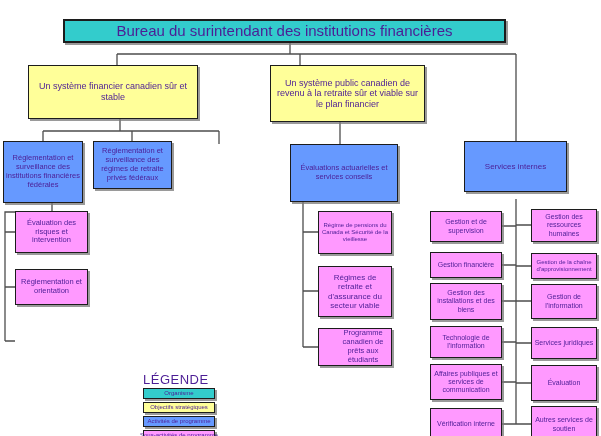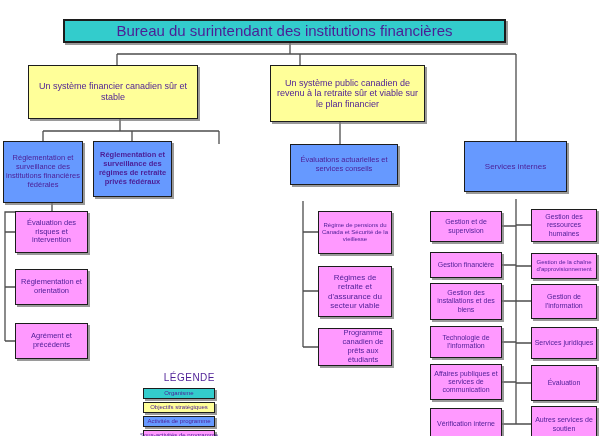--- a/index.html
+++ b/index.html
@@ -16,22 +16,22 @@
   .yellow{background:#FFFF99;}
   .blue{background:#6699FF;}
   .pink{background:#FF99FF;}
   .title-box{font-size:15px;border-width:2px;line-height:1.1;}
   .obj{font-size:9px;}
   .prog{font-size:7.5px;}
   .sub{font-size:7.5px;}
   .sub-sm{font-size:6px;}
   #wires{position:absolute;left:0;top:0;pointer-events:none;}
   .legend-title{
-    position:absolute;left:143px;top:356px;width:72px;text-align:right;
-    font-size:10px;letter-spacing:.5px;
+    position:absolute;left:143px;top:356px;width:72px;text-align:left;
+    font-size:13px;letter-spacing:.5px;
   }
   .lg{
     position:absolute;left:143px;width:72px;height:11px;font-size:6px;
     white-space:nowrap;padding:0;
   }
 </style>
 </head>
 <body>
 
 <div id="canvas">
@@ -46,27 +46,26 @@
              M502,210 H516 M502,249 H516 M502,285 H516 M502,326 H516 M502,366 H516 M502,408 H516
              M516,209 H531 M516,250 H531 M516,285 H531 M516,327 H531 M516,367 H531 M516,408 H531" fill="none" stroke="#4d4d4d" stroke-width="1.3"></path>
   </svg>
 
   <div class="box teal title-box" style="left:63px;top:3px;width:443px;height:24px;">Bureau du surintendant des institutions financières</div>
 
   <div class="box yellow obj" style="left:28px;top:49px;width:170px;height:54px;">Un système financier canadien sûr et stable</div>
   <div class="box yellow obj" style="left:270px;top:49px;width:155px;height:57px;">Un système public canadien de revenu à la retraite sûr et viable sur le plan financier</div>
 
   <div class="box blue prog" style="left:3px;top:125px;width:80px;height:62px;">Réglementation et surveillance des institutions financières fédérales</div>
-  <div class="box blue prog" style="left:93px;top:125px;width:79px;height:56px;font-weight:bold;">Réglementation et surveillance des régimes de retraite privés fédéraux</div>
-  <div class="box blue prog" style="left:290px;top:128px;width:108px;height:41px;">Évaluations actuarielles et services conseils</div>
+  <div class="box blue prog" style="left:93px;top:125px;width:79px;height:48px;">Réglementation et surveillance des régimes de retraite privés fédéraux</div>
+  <div class="box blue prog" style="left:290px;top:128px;width:108px;height:58px;">Évaluations actuarielles et services conseils</div>
   <div class="box blue prog" style="left:464px;top:125px;width:103px;height:51px;font-size:8px;">Services internes</div>
 
   <div class="box pink sub" style="left:15px;top:253px;width:73px;height:36px;">Réglementation et orientation</div>
   <div class="box pink sub" style="left:15px;top:195px;width:73px;height:42px;">Évaluation des risques et intervention</div>
-  <div class="box pink sub" style="left:15px;top:307px;width:73px;height:36px;">Agrément et précédents</div>
 
   <div class="box pink sub-sm" style="left:318px;top:195px;width:74px;height:43px;">Régime de pensions du Canada et Sécurité de la vieillesse</div>
   <div class="box pink sub" style="left:318px;top:250px;width:74px;height:51px;font-size:8px;">Régimes de retraite et d'assurance du secteur viable</div>
   <div class="box pink sub" style="left:318px;top:312px;width:74px;height:38px;padding-left:18px;">Programme canadien de prêts aux étudiants</div>
 
   <div class="box pink sub" style="left:430px;top:195px;width:72px;height:31px;font-size:7px;">Gestion et de supervision</div>
   <div class="box pink sub" style="left:430px;top:236px;width:72px;height:26px;font-size:7px;">Gestion financière</div>
   <div class="box pink sub" style="left:430px;top:267px;width:72px;height:37px;font-size:7px;">Gestion des installations et des biens</div>
   <div class="box pink sub" style="left:430px;top:310px;width:72px;height:32px;font-size:7px;">Technologie de l'information</div>
   <div class="box pink sub" style="left:430px;top:348px;width:72px;height:36px;font-size:7px;">Affaires publiques et services de communication</div>

